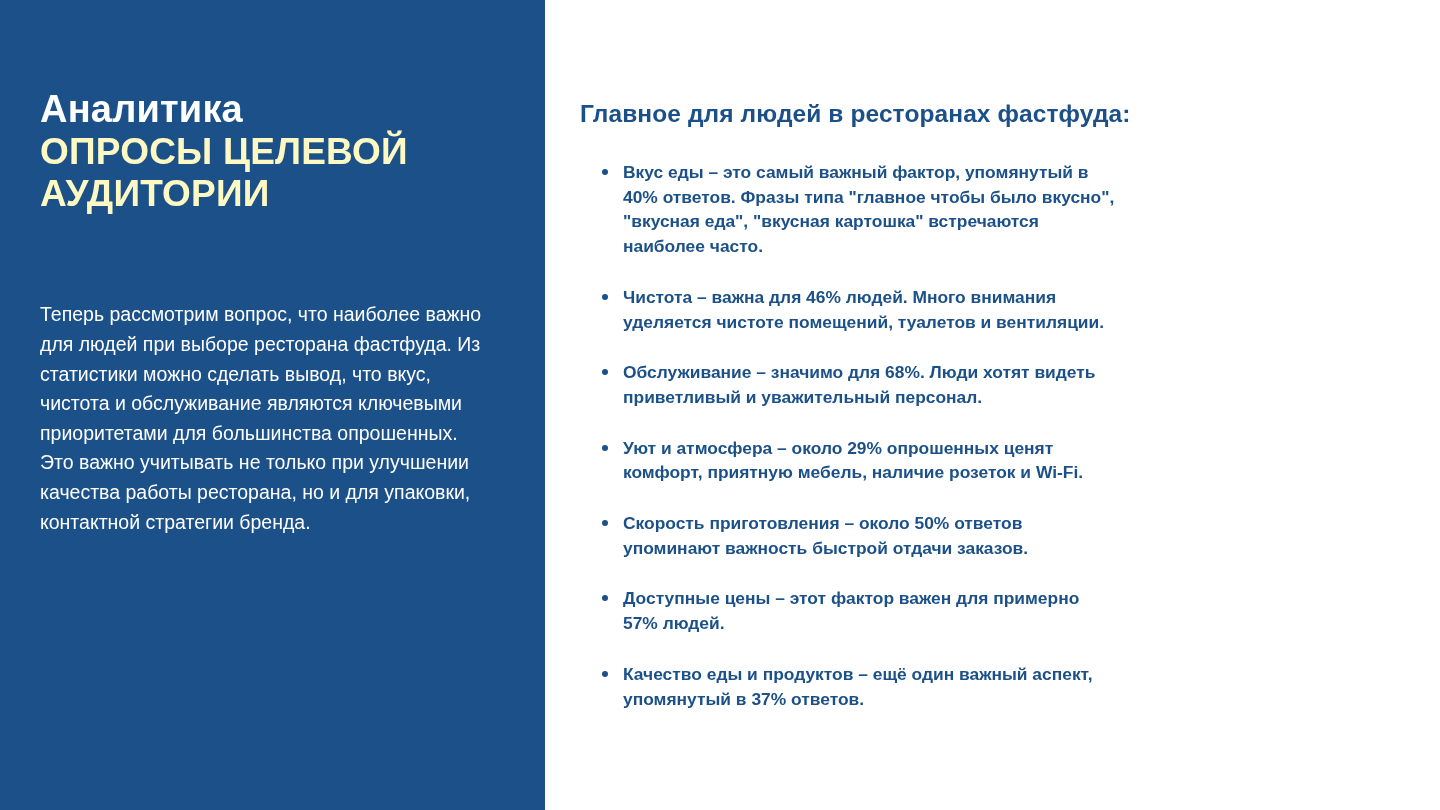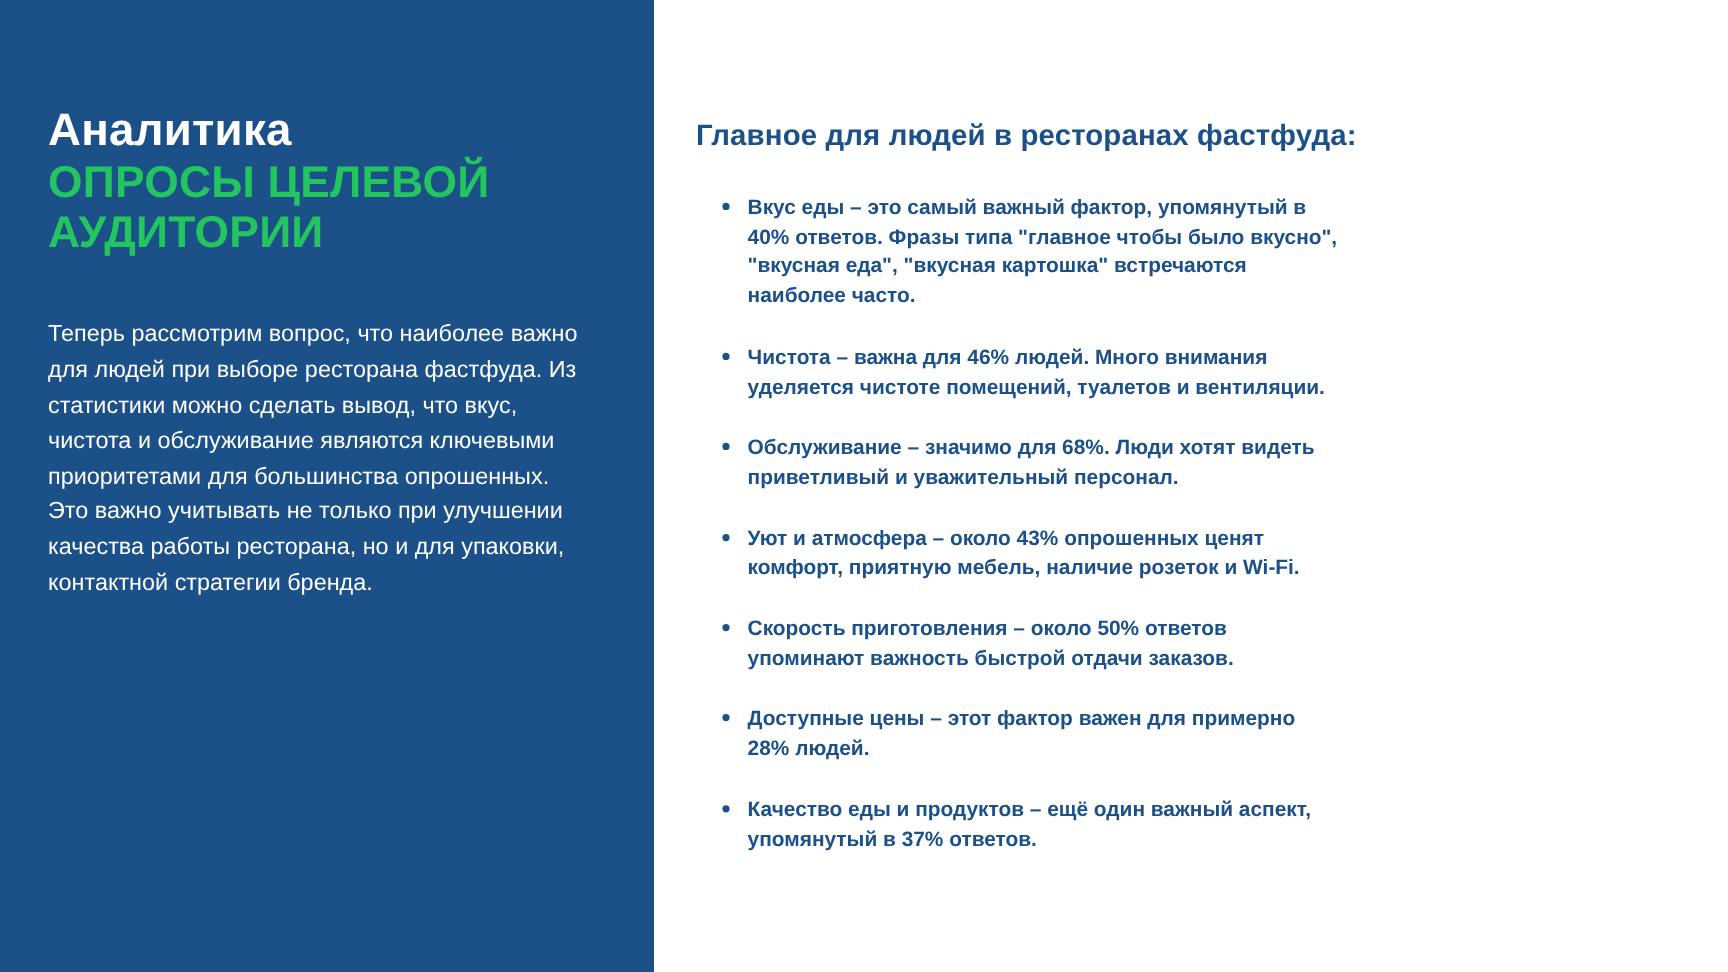--- a/index.html
+++ b/index.html
@@ -36,28 +36,28 @@
     font-size: 38px;
     font-weight: bold;
     color: #ffffff;
     letter-spacing: 0.2px;
     line-height: 1.12;
     margin: 0;
   }
   .title-line-2 {
     font-size: 37px;
     font-weight: bold;
-    color: #22c55e;
+    color: #fef9c3;
     letter-spacing: 0.2px;
     line-height: 1.16;
     margin: 0;
     text-transform: uppercase;
   }
   .left-paragraph {
-    margin-top: 48px;
+    margin-top: 84px;
     font-size: 19.5px;
     line-height: 1.52;
     color: #ffffff;
     font-weight: 400;
     max-width: 455px;
   }
   
   .right-panel {
     flex: 1 1 auto;
     height: 810px;
@@ -109,20 +109,20 @@
     </div>
     <div class="left-paragraph">Теперь рассмотрим вопрос, что наиболее важно для людей при выборе ресторана фастфуда. Из статистики можно сделать вывод, что вкус, чистота и обслуживание являются ключевыми приоритетами для большинства опрошенных. Это важно учитывать не только при улучшении качества работы ресторана, но и для упаковки, контактной стратегии бренда.</div>
   </div>
 
   <div class="right-panel">
     <div class="right-heading">Главное для людей в ресторанах фастфуда:</div>
     <ul class="bullets">
       <li>Вкус еды – это самый важный фактор, упомянутый в 40% ответов. Фразы типа "главное чтобы было вкусно", "вкусная еда", "вкусная картошка" встречаются наиболее часто.</li>
       <li>Чистота – важна для 46% людей. Много внимания уделяется чистоте помещений, туалетов и вентиляции.</li>
       <li>Обслуживание – значимо для 68%. Люди хотят видеть приветливый и уважительный персонал.</li>
-      <li>Уют и атмосфера – около 43% опрошенных ценят комфорт, приятную мебель, наличие розеток и Wi-Fi.</li>
+      <li>Уют и атмосфера – около 29% опрошенных ценят комфорт, приятную мебель, наличие розеток и Wi-Fi.</li>
       <li>Скорость приготовления – около 50% ответов упоминают важность быстрой отдачи заказов.</li>
-      <li>Доступные цены – этот фактор важен для примерно 28% людей.</li>
+      <li>Доступные цены – этот фактор важен для примерно 57% людей.</li>
       <li>Качество еды и продуктов – ещё один важный аспект, упомянутый в 37% ответов.</li>
     </ul>
   </div>
 
 </div>
 
 </body></html>

